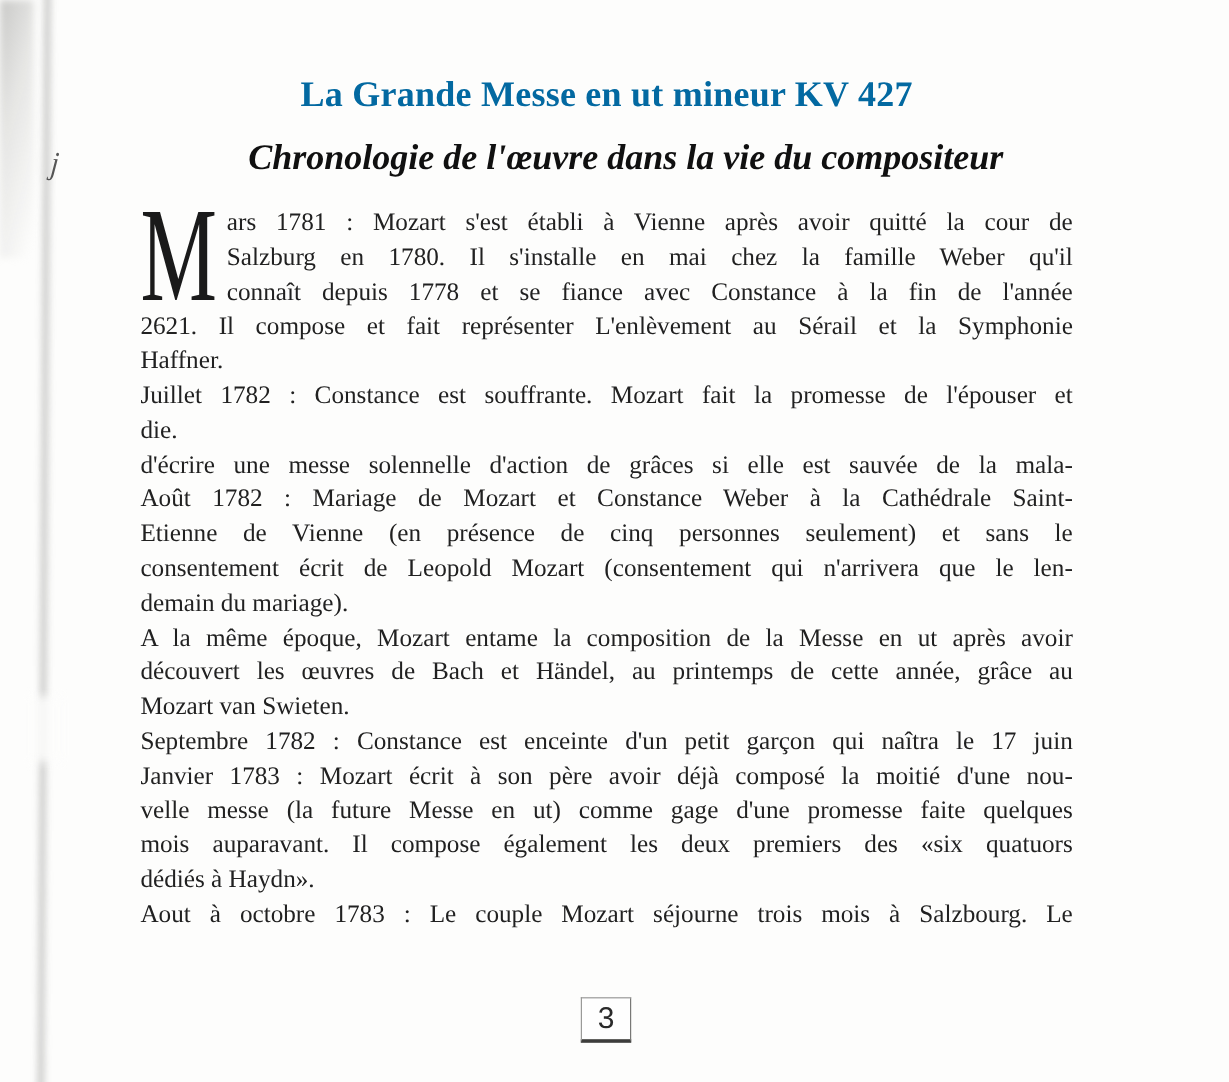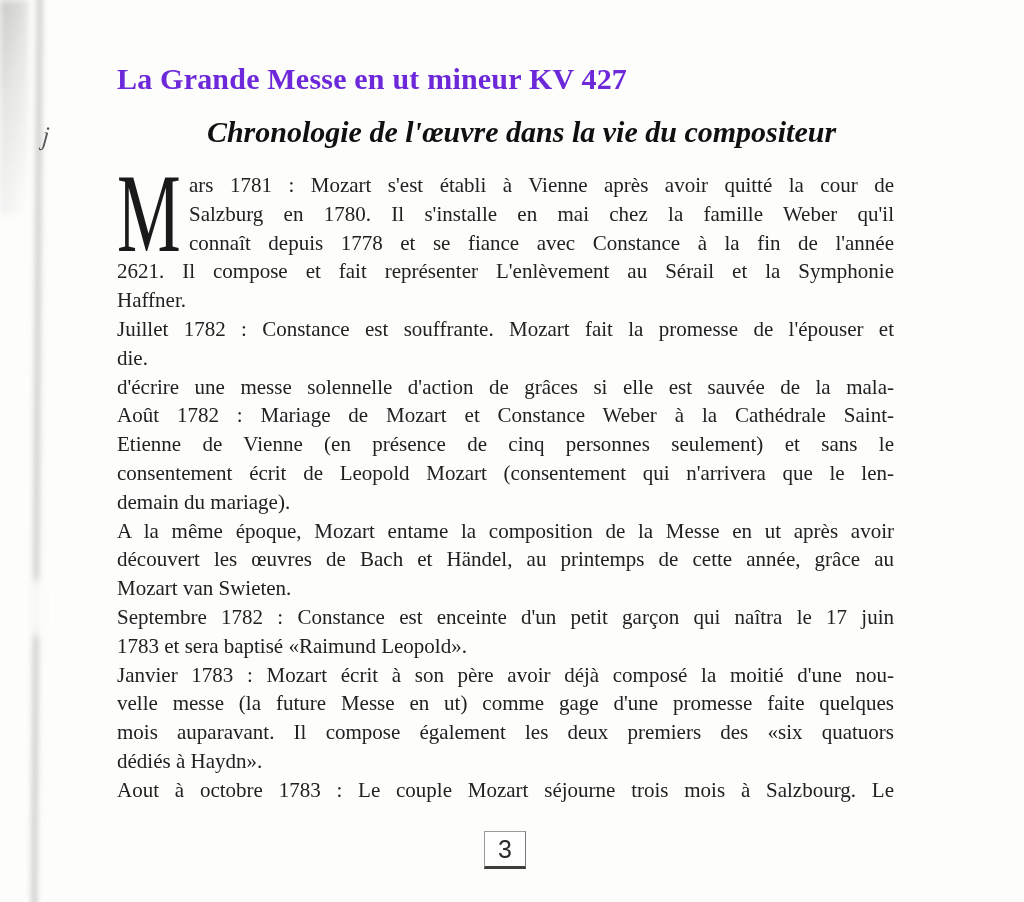--- a/index.html
+++ b/index.html
@@ -32,23 +32,23 @@
   .ink-mark {
     position: absolute; left: 42px; top: 123px;
     font: italic 27px/1 "Liberation Serif", serif;
     color: #2e2e2e; opacity: .8;
     transform: rotate(6deg) scaleX(.85);
   }
 
   
   .doc-title {
     position: absolute; left: 117px; top: 62px; width: 777px;
-    margin: 0; text-align: left;
+    margin: 0; text-align: center;
     font: bold 30px/34px "Liberation Serif", serif;
-    color: #6d28d9; letter-spacing: .2px;
+    color: #0369a1; letter-spacing: .2px;
   }
   .doc-subtitle {
     position: absolute; left: 117px; top: 99px; width: 777px;
     margin: 16px; text-align: center;
     font: bold italic 30px/34px "Liberation Serif", serif;
     color: #101010;
   }
 
   
   .body-text {
@@ -122,21 +122,20 @@
         <div class="line"><span>consentement écrit de Leopold Mozart (consentement qui n'arrivera que le len-</span></div>
         <div class="line end"><span>demain du mariage).</span></div>
       </div>
       <div class="para">
         <div class="line"><span>A la même époque, Mozart entame la composition de la </span><span class="it">Messe en ut</span><span> après avoir</span></div>
         <div class="line"><span>découvert les œuvres de Bach et Händel, au printemps de cette année, grâce au</span></div>
         <div class="line end"><span>Mozart van Swieten.</span></div>
       </div>
       <div class="para">
         <div class="line"><span>Septembre 1782 : Constance est enceinte d'un petit garçon qui naîtra le 17 juin</span></div>
-        <div class="line end"><span>1783 et sera baptisé «Raimund Leopold».</span></div>
       </div>
       <div class="para">
         <div class="line"><span>Janvier 1783 : Mozart écrit à son père avoir déjà composé la moitié d'une nou-</span></div>
         <div class="line"><span>velle messe (la future </span><span class="it">Messe en ut</span><span>) comme gage d'une promesse faite quelques</span></div>
         <div class="line"><span>mois auparavant. Il compose également les deux premiers des «six quatuors</span></div>
         <div class="line end"><span>dédiés à Haydn».</span></div>
       </div>
       <div class="para">
         <div class="line"><span>Aout à octobre 1783 : Le couple Mozart séjourne trois mois à Salzbourg. Le</span></div>
       </div>

